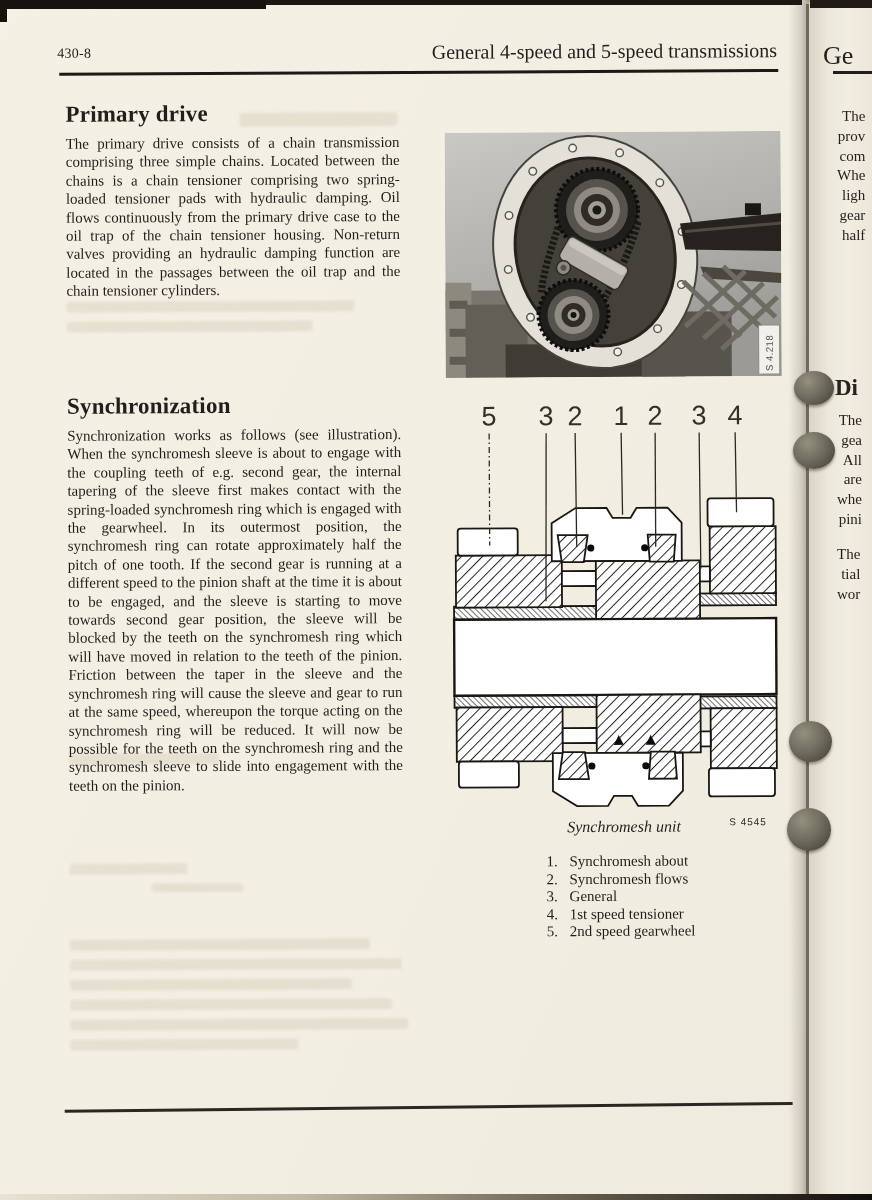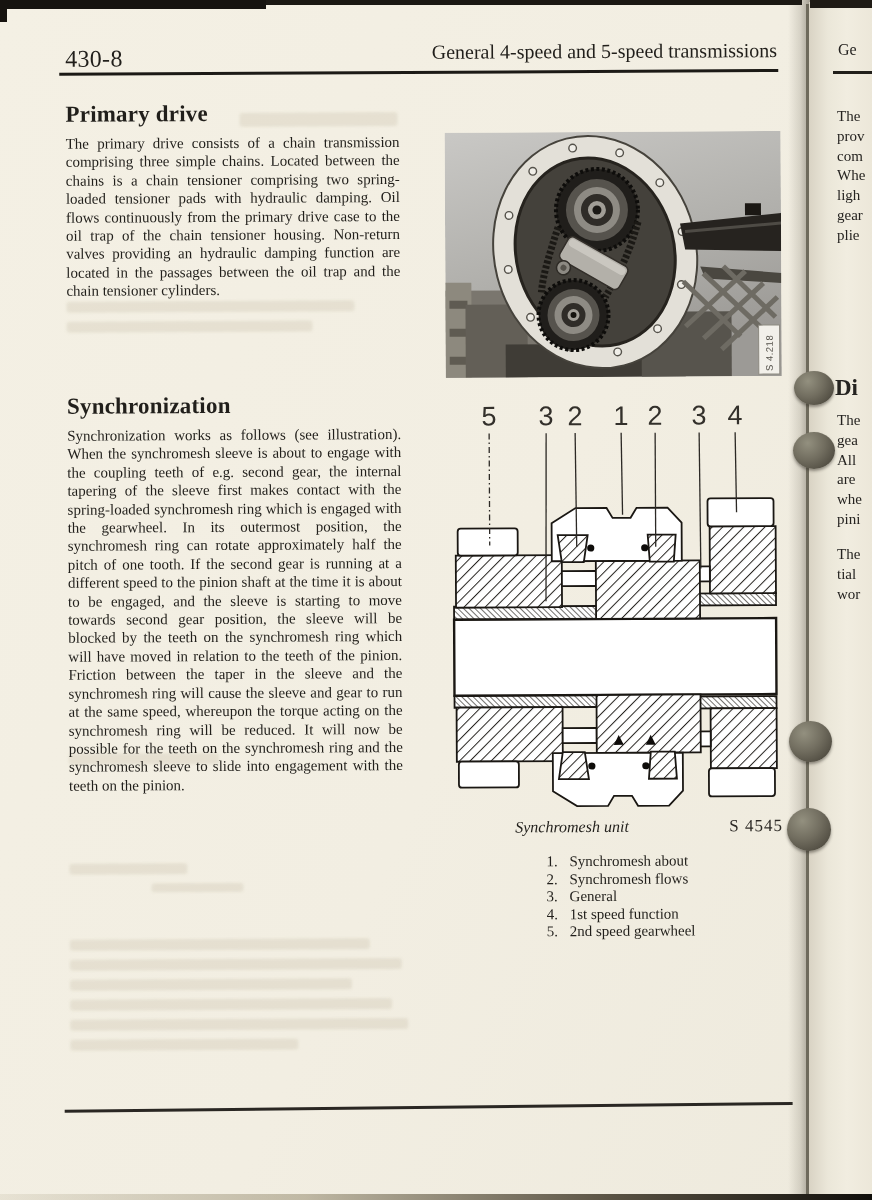--- a/index.html
+++ b/index.html
@@ -22,43 +22,43 @@
   
   .ring{position:absolute;border-radius:50%;
      background:radial-gradient(circle at 35% 30%,#93907f 0%,#716d5f 45%,#514d42 80%,#3f3b33 100%);
      box-shadow:0 2px 3px rgba(40,36,28,.45);}
   .ring.r1{left:794px;top:371px;width:40px;height:34px;}
   .ring.r2{left:793px;top:432px;width:42px;height:37px;}
   .ring.r3{left:789px;top:721px;width:43px;height:41px;}
   .ring.r4{left:787px;top:808px;width:44px;height:43px;}
   
   .leftpage{position:absolute;left:0;top:0;width:808px;height:1200px;transform:rotate(-0.3deg);}
-  .pagenum{position:absolute;left:68px;top:44px;font-size:24px;letter-spacing:.3px;}
+  .pagenum{position:absolute;left:60px;top:44px;font-size:14px;letter-spacing:.3px;}
   .runtitle{position:absolute;left:330px;top:41px;width:450px;text-align:right;font-size:20px;}
   .hrule-top{position:absolute;left:62px;top:71px;width:719px;height:3px;background:#1c1a16;}
   .hrule-bottom{position:absolute;left:62px;top:1106px;width:728px;height:2.6px;background:#2a2723;transform:rotate(-0.32deg);}
   .col-left{position:absolute;left:68px;top:100px;width:334px;}
   .sec-head{font-size:23px;font-weight:bold;letter-spacing:.2px;margin:0 0 7px 0;}
   .body-text{font-size:15px;line-height:18.4px;text-align:justify;margin:0;}
   .sync-block{position:absolute;left:68px;top:392px;width:334px;}
   
   .ghost{position:absolute;background:rgba(148,138,96,.14);filter:blur(1.6px);border-radius:3px;height:11px;}
   
   .photo{position:absolute;left:447px;top:133px;width:336px;height:245px;}
   
   .figure{position:absolute;left:450px;top:398px;width:330px;height:420px;}
-  .fig-caption{position:absolute;left:514px;top:819px;font-style:italic;font-size:16px;}
-  .fig-ref{position:absolute;left:728px;top:818px;font-family:Liberation Serif, serif;font-size:17px;letter-spacing:1px;color:#2e2b27;}
+  .fig-caption{position:absolute;left:566px;top:819px;font-style:italic;font-size:16px;}
+  .fig-ref{position:absolute;left:728px;top:818px;font-family:Liberation Sans, sans-serif;font-size:10px;letter-spacing:1px;color:#2e2b27;}
   .legend{position:absolute;left:545px;top:854px;font-size:15px;line-height:17.6px;}
   .legend-row{display:flex;}
   .legend-num{width:23px;}
   
-  .rp-title{position:absolute;left:29px;top:39px;font-size:16px;}
+  .rp-title{position:absolute;left:14px;top:39px;font-size:26px;}
   .rp-rule{position:absolute;left:24px;top:69px;width:60px;height:2.6px;background:#211f1a;}
-  .rp-para{position:absolute;font-size:15px;line-height:19.8px;}
+  .rp-para{position:absolute;font-size:15px;line-height:19.8px;text-align:right;}
   .rp-p1{left:28px;top:105px;}
   .rp-head2{position:absolute;left:26px;top:373px;font-size:23px;font-weight:bold;}
   .rp-p2{left:28px;top:409px;}
   .rp-p3{left:28px;top:543px;}
 </style>
 </head>
 <body>
 
 <div class="scan">
 
@@ -270,21 +270,21 @@
       <div class="legend-row">
         <span class="legend-num">2.</span>
         <span>Synchromesh flows</span>
       </div>
       <div class="legend-row">
         <span class="legend-num">3.</span>
         <span>General</span>
       </div>
       <div class="legend-row">
         <span class="legend-num">4.</span>
-        <span>1st speed function</span>
+        <span>1st speed tensioner</span>
       </div>
       <div class="legend-row">
         <span class="legend-num">5.</span>
         <span>2nd speed gearwheel</span>
       </div>
     </div>
 
     <div class="hrule-bottom"></div>
   </div>
 
@@ -294,21 +294,21 @@
   <div class="right-page">
     <div class="rp-title">Ge</div>
     <div class="rp-rule"></div>
     <div class="rp-para rp-p1">
       <div>The</div>
       <div>prov</div>
       <div>com</div>
       <div>Whe</div>
       <div>ligh</div>
       <div>gear</div>
-      <div>plie</div>
+      <div>half</div>
     </div>
     <div class="rp-head2">Di</div>
     <div class="rp-para rp-p2">
       <div>The</div>
       <div>gea</div>
       <div>All</div>
       <div>are</div>
       <div>whe</div>
       <div>pini</div>
     </div>

